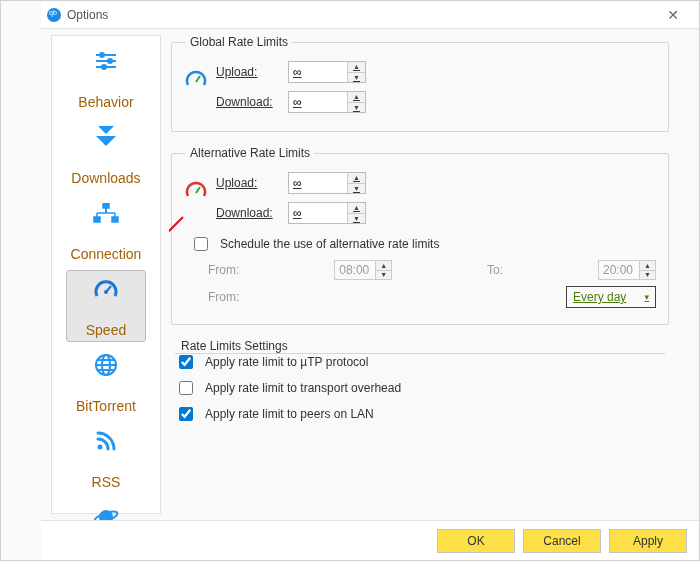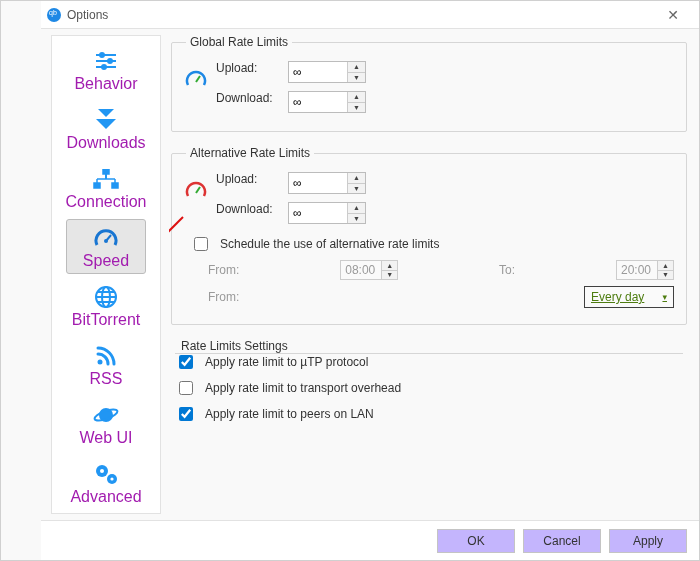--- a/index.html
+++ b/index.html
@@ -8,46 +8,46 @@
   .titlebar { height:28px; display:flex; align-items:center; padding:0 6px; border-bottom:1px solid #e2e2e2; background:#fff;}
   .titlebar .app-icon { width:14px; height:14px; border-radius:50%; background:#1e88e5; margin-right:6px; position:relative;}
   .titlebar .app-icon::after{content:"qb"; font-size:7px; color:#fff; position:absolute; top:1px; left:2px;}
   .titlebar .title { font-size:12px; color:#555; flex:1;}
   .titlebar .close { width:40px; text-align:center; color:#666; font-size:14px; cursor:pointer;}
   .body { flex:1; display:flex; overflow:hidden; }
   .sidebar { width:110px; background:#fff; border:1px solid #e2e2e2; margin:6px 4px 6px 10px; padding:4px 0; display:flex; flex-direction:column; align-items:center;}
   .side-item { width:80px; display:flex; flex-direction:column; align-items:center; padding:6px 0 4px; margin:2px 0; border-radius:3px; cursor:pointer; color:#333;}
   .side-item.selected { background:#e6e6e6; border:1px solid #bcbcbc; padding:5px 0 3px;}
   .side-item .icon { height:26px; display:flex; align-items:center; justify-content:center; color:#2196f3;}
-  .side-item .label { font-size:16px; color:#a21caf; margin-top:1px;}
+  .side-item .label { font-size:14px; color:#a16207; margin-top:20px;}
   .content { flex:1; margin:6px 10px 6px 4px; overflow:auto; position:relative;}
-  fieldset.group { border:1px solid #d6d6d6; border-radius:2px; margin:0 2px 14px 2px; padding:8px 12px 14px; background:#f9f9f9;}
+  fieldset.group { border:1px solid #d6d6d6; border-radius:2px; margin:0 20px 14px 2px; padding:8px 12px 14px; background:#f9f9f9;}
   fieldset.group > legend { font-size:12px; color:#333; padding:0 4px; margin-left:2px;}
-  .row { display:flex; margin:4px 0; }
+  .row { display:flex; align-items:center; margin:4px 0;text-decoration:underline; }
   .gauge-row { display:flex; align-items:flex-start; }
   .gauge-icon { width:24px; height:44px; display:flex; align-items:center; justify-content:center; margin-right:8px; color:#1e88e5;}
   .gauge-red { color:#d33;}
   .fields-col { display:flex; flex-direction:column; }
   .lbl { width:72px; text-align:left; color:#333; }
   .numbox { display:flex; align-items:stretch; width:78px; height:22px; border:1px solid #bcbcbc; background:#fff;}
   .numbox input { border:none; width:58px; padding:0 4px; font-size:12px; outline:none;}
   .spinners { width:18px; display:flex; flex-direction:column; border-left:1px solid #ccc;}
   .spin { flex:1; display:flex; align-items:center; justify-content:center; font-size:7px; color:#444; cursor:pointer; background:#f2f2f2;}
   .spin:first-child{border-bottom:1px solid #ccc;}
   .chk { display:flex; align-items:center; margin:6px 0;gap:6px;}
   .chk input { width:14px; height:14px; margin-right:6px;}
   .chk label { font-size:12px; color:#333;}
   .disabled { color:#9a9a9a;}
   .sched-row { margin:6px 0 2px 24px; display:flex; align-items:center; gap:20px;justify-content:space-between;}
   .timebox { display:flex; align-items:stretch; width:58px; height:20px; border:1px solid #ccc; background:#fafafa;}
   .timebox input { border:none; width:40px; padding:0 4px; font-size:12px; outline:none; background:transparent; color:#9a9a9a;}
   .timebox .spinners { width:16px;}
   .select-dis { width:90px; height:22px; border:1px solid #404040; background:#fafafa; color:#4d7c0f; display:flex; align-items:center; justify-content:space-between; padding:0 6px; font-size:12px;text-decoration:underline;}
   .footer { height:40px; border-top:1px solid #e2e2e2; display:flex; justify-content:flex-end; align-items:center; padding:0 12px; gap:8px; background:#fff;}
-  .btn { min-width:78px; height:24px; border:1px solid #c4c4c4; background:#c4b5fd; font-size:12px; color:#333; cursor:pointer;}
+  .btn { min-width:78px; height:24px; border:1px solid #c4c4c4; background:#fde047; font-size:12px; color:#333; cursor:pointer;}
   
   .arrow { position:absolute; pointer-events:none; }
   
   input[type=checkbox].blue { accent-color:#0078d4;}
 </style>
 </head>
 <body>
 
 <div class="window">
 

